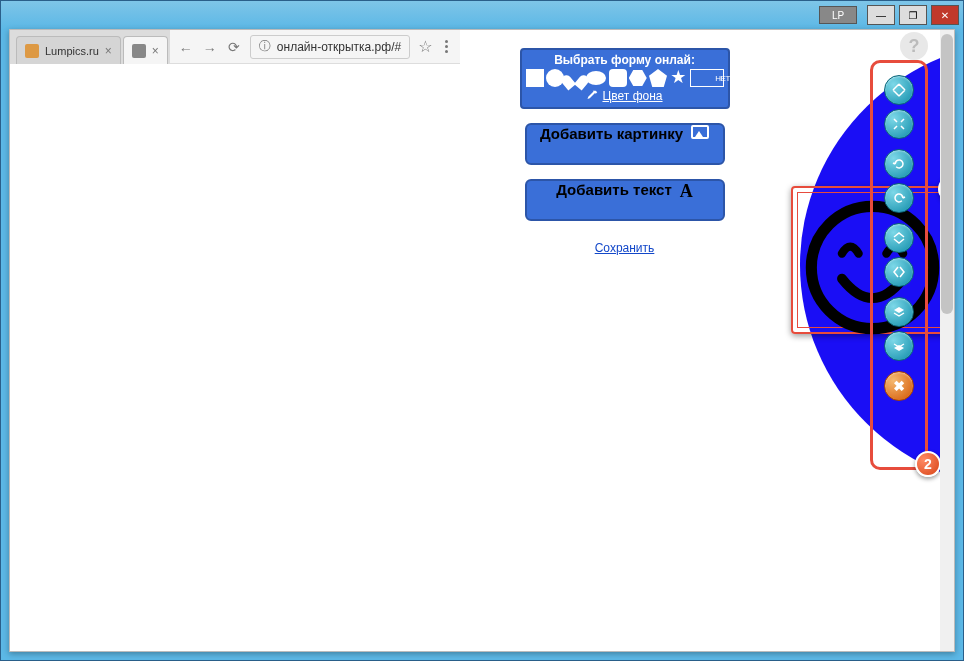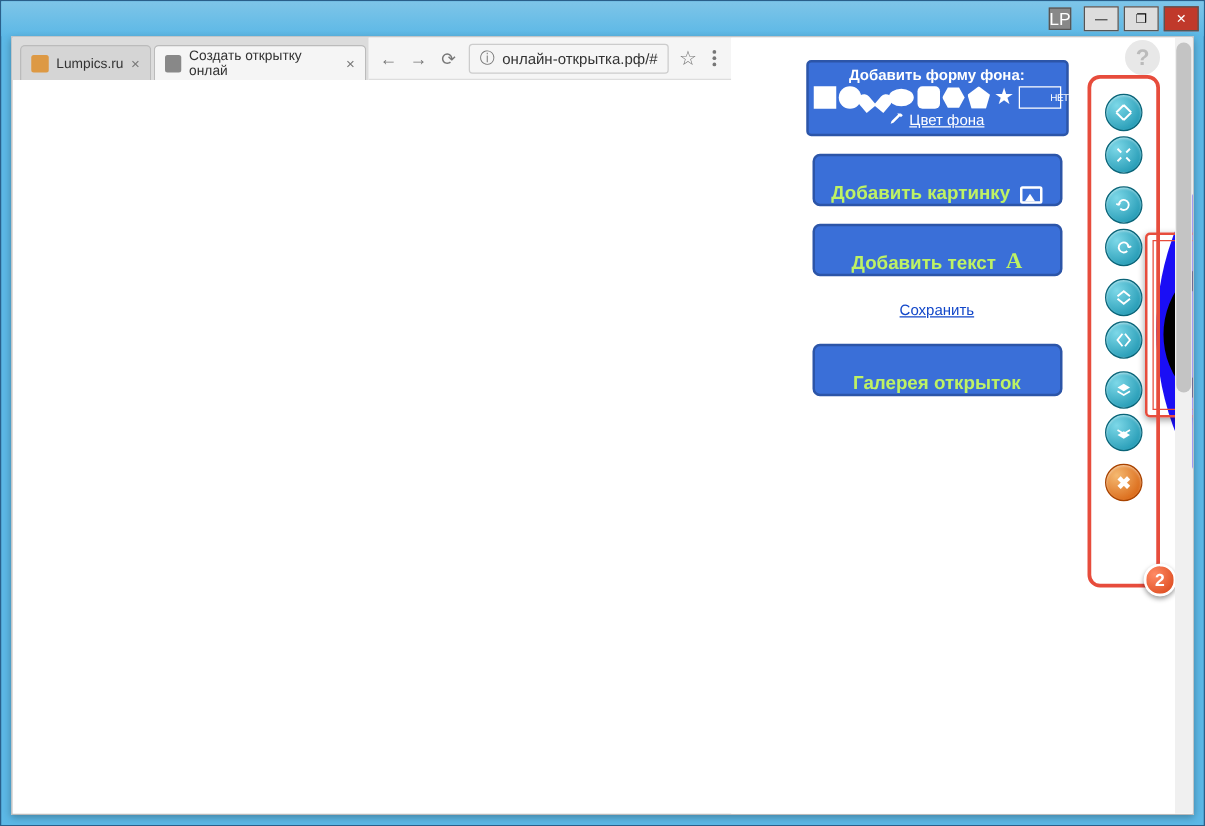--- a/index.html
+++ b/index.html
@@ -2,21 +2,21 @@
 <html><head>
 <meta charset="utf-8">
 <style>
 * { box-sizing: border-box; margin: 0; padding: 0; }
 body { font-family: Arial, sans-serif; background: #5cb8e6; width: 964px; height: 661px; overflow: hidden; position: relative; }
 
 .window-frame { position: absolute; inset: 0; border: 1px solid #2a5f8a; background: #5cb8e6; }
 .titlebar { height: 28px; background: linear-gradient(#7ec5e8, #5cb8e6); display: flex; align-items: center; justify-content: flex-end; padding: 0 4px; gap: 4px; }
 .win-btn { width: 28px; height: 20px; border: 1px solid #555; background: #ddd; font-size: 10px; display: flex; align-items: center; justify-content: center; cursor: pointer; }
 .win-btn.close { background: #c0392b; color: #fff; }
-.lp-badge { width: 18px; height: 18px; background: #888; color: #fff; font-size: 14px; display: flex; align-items: center; justify-content: center; border: 1px solid #555; margin-right: 6px; }
+.lp-badge { width: 38px; height: 18px; background: #888; color: #fff; font-size: 10px; display: flex; align-items: center; justify-content: center; border: 1px solid #555; margin-right: 6px; }
 
 .browser { position: absolute; top: 28px; left: 8px; right: 8px; bottom: 8px; background: #fff; border: 1px solid #bbb; box-shadow: 0 2px 6px rgba(0,0,0,.3); display: flex; flex-direction: row; }
 .tabstrip { height: 34px; background: #dcdcdc; display: flex; align-items: flex-end; padding-left: 6px; }
 .tab { height: 28px; background: #f5f5f5; border: 1px solid #bbb; border-bottom: none; border-radius: 4px 4px 0 0; display: flex; align-items: center; padding: 0 8px; font-size: 11px; color: #333; margin-right: 2px; max-width: 170px; gap: 6px; }
 .tab.inactive { background: #d5d5d5; }
 .favicon { width: 14px; height: 14px; border-radius: 2px; }
 .fav-lump { background: #d94; }
 .fav-card { background: #888; }
 .tab-close { font-size: 12px; color: #777; cursor: pointer; }
 
@@ -43,21 +43,21 @@
 .shp.heart:after{left:8px;transform:rotate(40deg);transform-origin:0 100%;}
 .shp.oval { border-radius: 50%; width:20px; height:14px; }
 .shp.rsq { border-radius: 4px; }
 .shp.hex { clip-path: polygon(25% 5%,75% 5%,100% 50%,75% 95%,25% 95%,0 50%); }
 .shp.pent { clip-path: polygon(50% 0%,100% 38%,82% 100%,18% 100%,0% 38%); }
 .shp.star { background:none; color:#fff; font-size:18px; line-height:16px; }
 .shp.none { background: none; border: 1px solid #fff; font-size: 8px; display: flex; align-items: center; justify-content: center; letter-spacing:-.5px;padding-left:32px; }
 .bg-color { font-size: 12px; text-decoration: underline; display:flex; align-items:center; justify-content:center; gap:4px; cursor:pointer;}
 .eyedrop { width:12px;height:12px; }
 
-.side-btn { width: 200px; height: 42px; background: #3a6fd8; border: 2px solid #2c55a8; border-radius: 6px; color: #bef264; font-size: 15px; font-weight: bold; display: flex; align-items: flex-end; justify-content: center; gap: 8px; cursor: pointer; }
+.side-btn { width: 200px; height: 42px; background: #3a6fd8; border: 2px solid #2c55a8; border-radius: 6px; color: #000000; font-size: 15px; font-weight: bold; display: flex; align-items: flex-start; justify-content: center; gap: 8px; cursor: pointer; }
 .side-btn .pic-ico { width:18px; height:14px; border:2px solid #fff; border-radius:2px; position:relative; }
 .side-btn .pic-ico:after{content:"";position:absolute;bottom:0;left:2px;width:0;height:0;border-left:4px solid transparent;border-right:4px solid transparent;border-bottom:6px solid #fff;}
 .side-btn .text-ico { font-family: Georgia, serif; font-size: 18px; font-weight: bold; }
 
 .save-link { color: #1247c9; text-decoration: underline; font-size: 12px; cursor: pointer; padding: 6px 0; }
 
 .canvas-area { position: absolute; left: 300px; top: 0; right: 100px; bottom: 0; }
 .bg-shape { position: absolute; left: 40px; top: 10px; width: 460px; height: 450px; background: #1a0ef5; border-radius: 50%; }
 
 .sel-object { position: absolute; left: 35px; top: 160px; width: 155px; height: 140px; }
@@ -92,21 +92,20 @@
 
   <div class="browser">
     <div class="tabstrip">
       <div class="tab inactive">
         <div class="favicon fav-lump"></div>
         <span>Lumpics.ru</span>
         <span class="tab-close">×</span>
       </div>
       <div class="tab">
         <div class="favicon fav-card"></div>
-        <span>Создать открытку онлай</span>
         <span class="tab-close">×</span>
       </div>
     </div>
 
     <div class="addrbar">
       <div class="nav-ico">←</div>
       <div class="nav-ico">→</div>
       <div class="nav-ico">⟳</div>
       <div class="url-field">
         <span class="url-ico">ⓘ</span>
@@ -117,21 +116,21 @@
           <span></span>
           <span></span>
           <span></span>
         </div>
     </div>
 
     <div class="content">
 
       <div class="sidebar">
         <div class="shape-panel">
-          <div class="shape-title">Добавить форму фона:</div>
+          <div class="shape-title">Выбрать форму онлай:</div>
           <div class="shapes-row">
             <div class="shp sq"></div>
             <div class="shp cir"></div>
             <div class="shp heart"></div>
             <div class="shp oval"></div>
             <div class="shp rsq"></div>
             <div class="shp hex"></div>
             <div class="shp pent"></div>
             <div class="shp star">★</div>
             <div class="shp none">НЕТ</div>
@@ -146,23 +145,20 @@
 
         <div class="side-btn">
           <span>Добавить картинку</span>
           <span class="pic-ico"></span>
         </div>
         <div class="side-btn">
           <span>Добавить текст</span>
           <span class="text-ico">A</span>
         </div>
         <div class="save-link">Сохранить</div>
-        <div class="side-btn">
-          <span>Галерея открыток</span>
-        </div>
       </div>
 
       <div class="canvas-area">
         <div class="bg-shape"></div>
         <div class="sel-object">
           <div class="sel-outer"></div>
           <div class="sel-inner"></div>
           <svg class="smiley" viewBox="0 0 100 100">
             <circle cx="50" cy="50" r="44" fill="none" stroke="#000" stroke-width="8"></circle>
             <path d="M28 40 q6 -10 12 0" fill="none" stroke="#000" stroke-width="6" stroke-linecap="round"></path>

